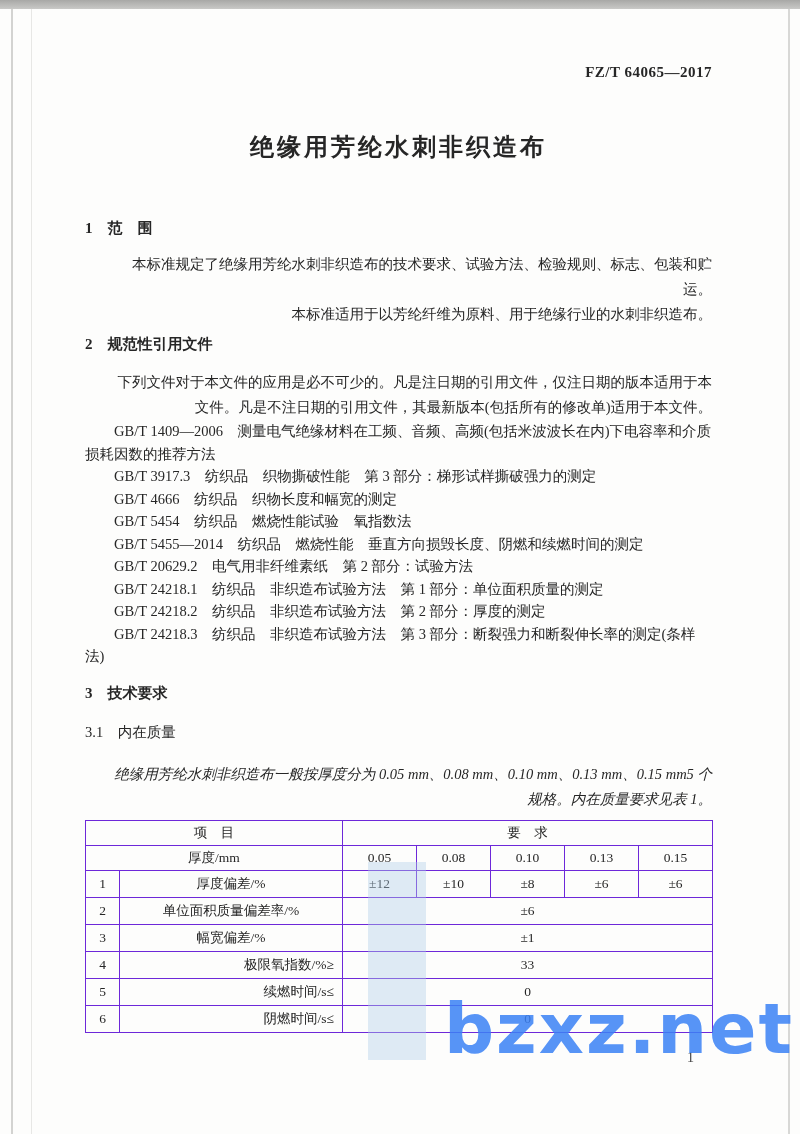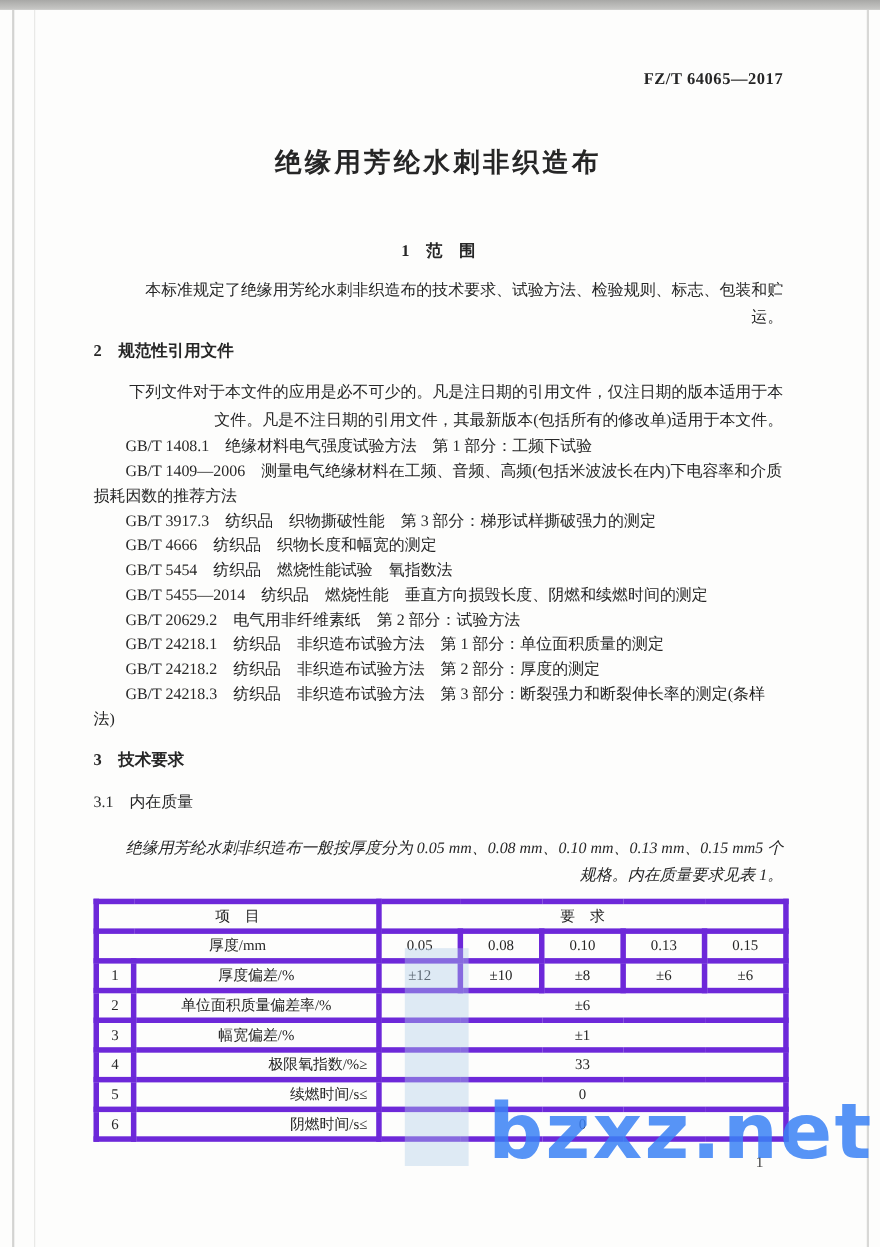--- a/index.html
+++ b/index.html
@@ -19,39 +19,39 @@
   .scan-right { position:absolute; top:9px; bottom:0; right:10px; width:2px; background:#d8d8d6; }
 
   .content { position:absolute; left:85px; width:627px; top:0; }
 
   .doc-number { margin-top:64px; text-align:right; font-weight:bold;
                 font-size:15px; letter-spacing:.5px; }
   .title { margin-top:50px; text-align:center; font-size:24px; font-weight:bold;
            letter-spacing:3px; }
 
   .sec  { font-size:15px; font-weight:bold; }
-  .sec1 { margin-top:56px;text-align:center; }
+  .sec1 { margin-top:56px; }
   .sec2 { margin-top:8px; }
   .sec3 { margin-top:16px; }
   .sec31{ margin-top:20px; font-size:14.5px; font-weight:normal; }
 
   p.body { font-size:14.5px; line-height:25px; text-indent:2em;text-align:right; }
   .mt14 { margin-top:14px; }
   .mt16 { margin-top:16px; }
   .mt10 { margin-top:20px;font-style:italic; }
 
   .ref { font-size:14.5px; line-height:22.5px; text-indent:2em; }
   .refs { margin-top:0; }
 
   .table-caption { margin-top:8px; text-align:center; font-weight:bold; font-size:14px;
                    letter-spacing:1px; }
 
   table.spec { margin-top:8px; width:100%; border-collapse:collapse; table-layout:fixed;
                font-size:13.5px; }
-  table.spec td { border:5px solid #6d28d9; text-align:center; vertical-align:middle;
+  table.spec td { border:1px solid #6d28d9; text-align:center; vertical-align:middle;
                   padding:2px 4px; }
   table.spec tr.hdr td { height:25px; }
   table.spec tr.data td { height:27px; }
   td.item { text-align:left; padding-left:9px; }
   .item-flex { display:flex; justify-content:flex-end; align-items:center; }
   .cmp { padding-right:4px; }
 
   .page-number { position:absolute; top:1050px; right:106px; font-size:14px; color:#444; }
 
   .watermark-text { position:absolute; top:988px; right:6px;
@@ -70,25 +70,25 @@
 <div class="scan-right"></div>
 
 <div class="content">
 
   <div class="doc-number">FZ/T 64065—2017</div>
 
   <h1 class="title">绝缘用芳纶水刺非织造布</h1>
 
   <h2 class="sec sec1">1　范　围</h2>
   <p class="body mt14">本标准规定了绝缘用芳纶水刺非织造布的技术要求、试验方法、检验规则、标志、包装和贮运。</p>
+  <p class="body">本标准适用于以芳纶纤维为原料、用于绝缘行业的水刺非织造布。</p>
 
   <h2 class="sec sec2">2　规范性引用文件</h2>
   <p class="body mt16">下列文件对于本文件的应用是必不可少的。凡是注日期的引用文件，仅注日期的版本适用于本文件。凡是不注日期的引用文件，其最新版本(包括所有的修改单)适用于本文件。</p>
   <div class="refs">
-    <p class="ref">GB/T 1408.1　绝缘材料电气强度试验方法　第 1 部分：工频下试验</p>
     <p class="ref">GB/T 1409—2006　测量电气绝缘材料在工频、音频、高频(包括米波波长在内)下电容率和介质损耗因数的推荐方法</p>
     <p class="ref">GB/T 3917.3　纺织品　织物撕破性能　第 3 部分：梯形试样撕破强力的测定</p>
     <p class="ref">GB/T 4666　纺织品　织物长度和幅宽的测定</p>
     <p class="ref">GB/T 5454　纺织品　燃烧性能试验　氧指数法</p>
     <p class="ref">GB/T 5455—2014　纺织品　燃烧性能　垂直方向损毁长度、阴燃和续燃时间的测定</p>
     <p class="ref">GB/T 20629.2　电气用非纤维素纸　第 2 部分：试验方法</p>
     <p class="ref">GB/T 24218.1　纺织品　非织造布试验方法　第 1 部分：单位面积质量的测定</p>
     <p class="ref">GB/T 24218.2　纺织品　非织造布试验方法　第 2 部分：厚度的测定</p>
     <p class="ref">GB/T 24218.3　纺织品　非织造布试验方法　第 3 部分：断裂强力和断裂伸长率的测定(条样法)</p>
   </div>

